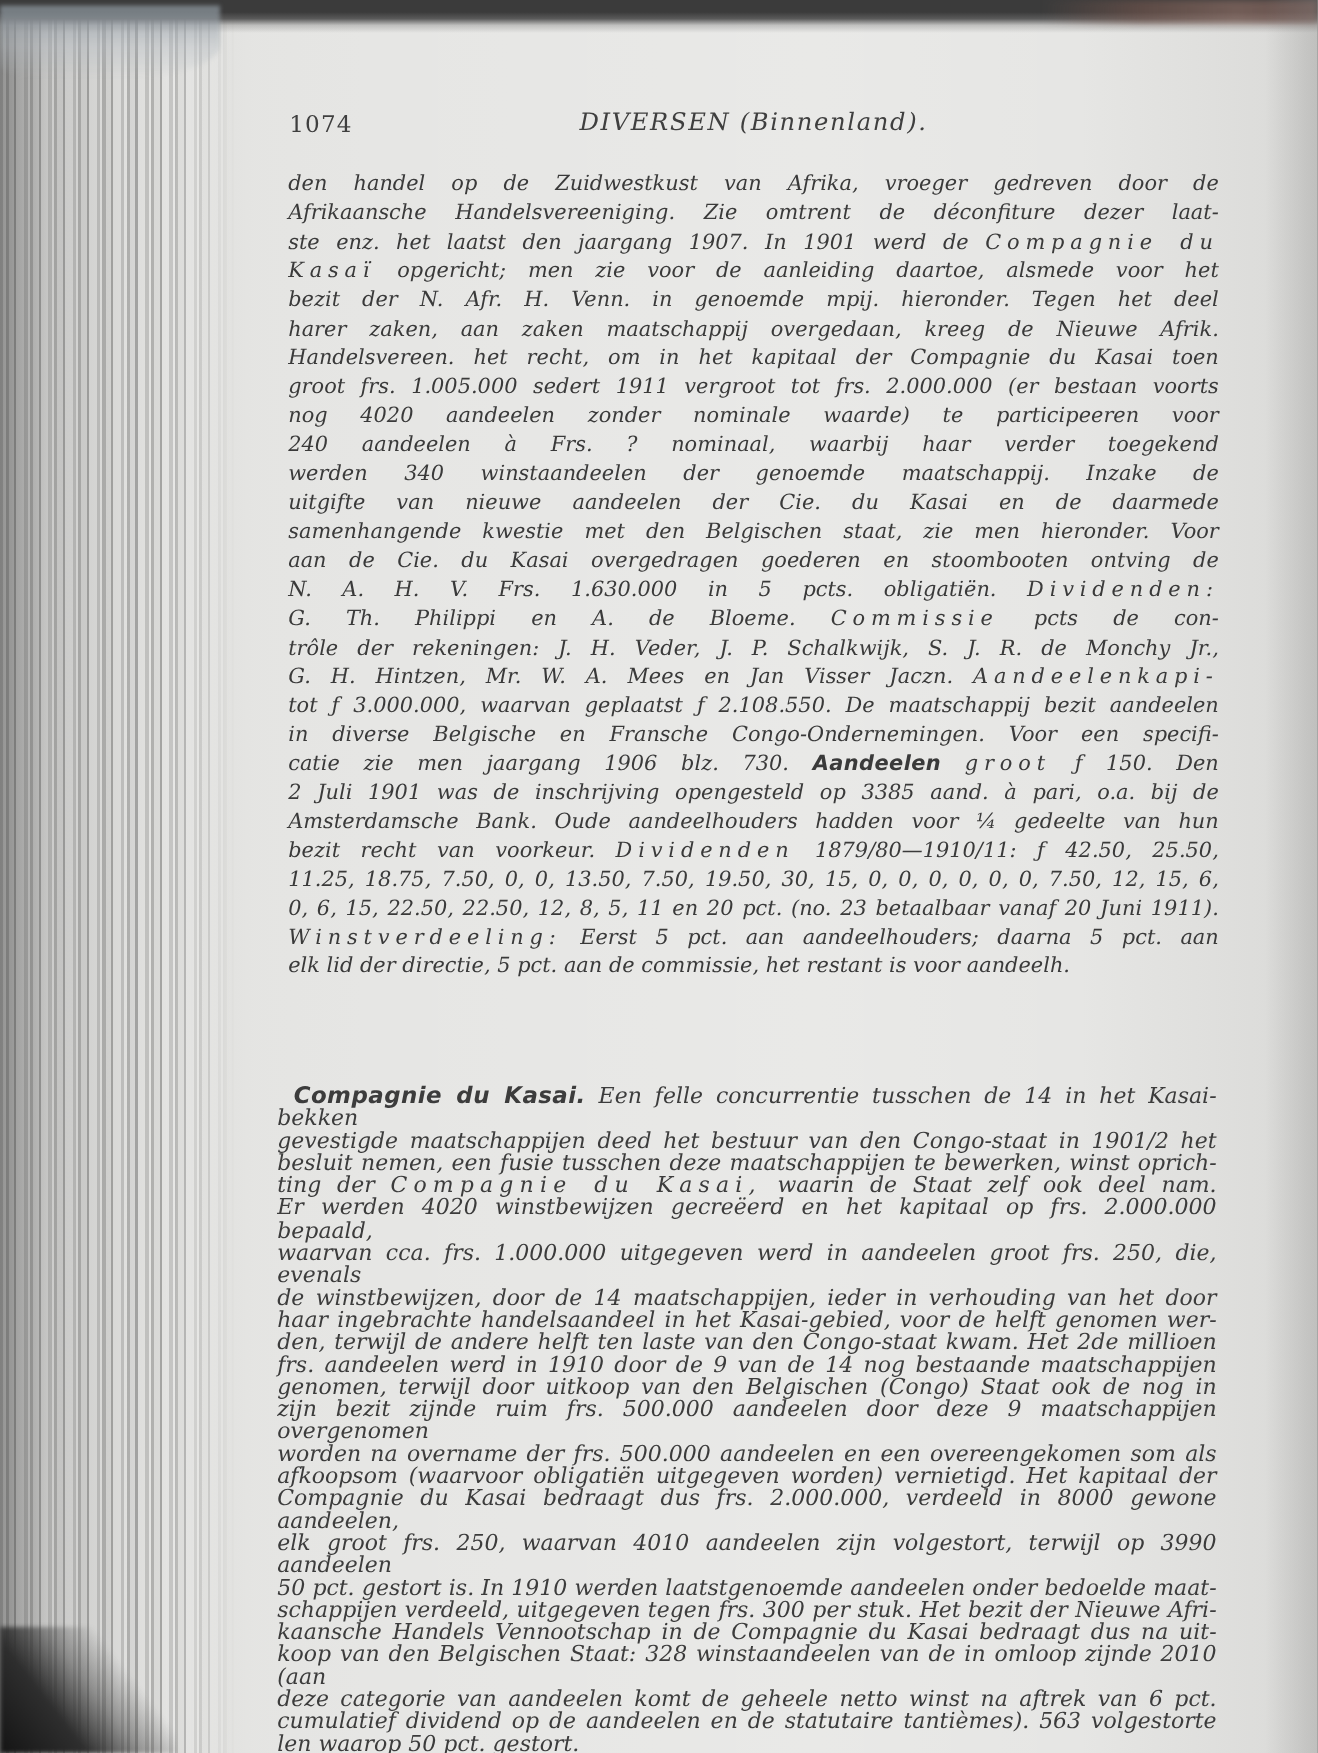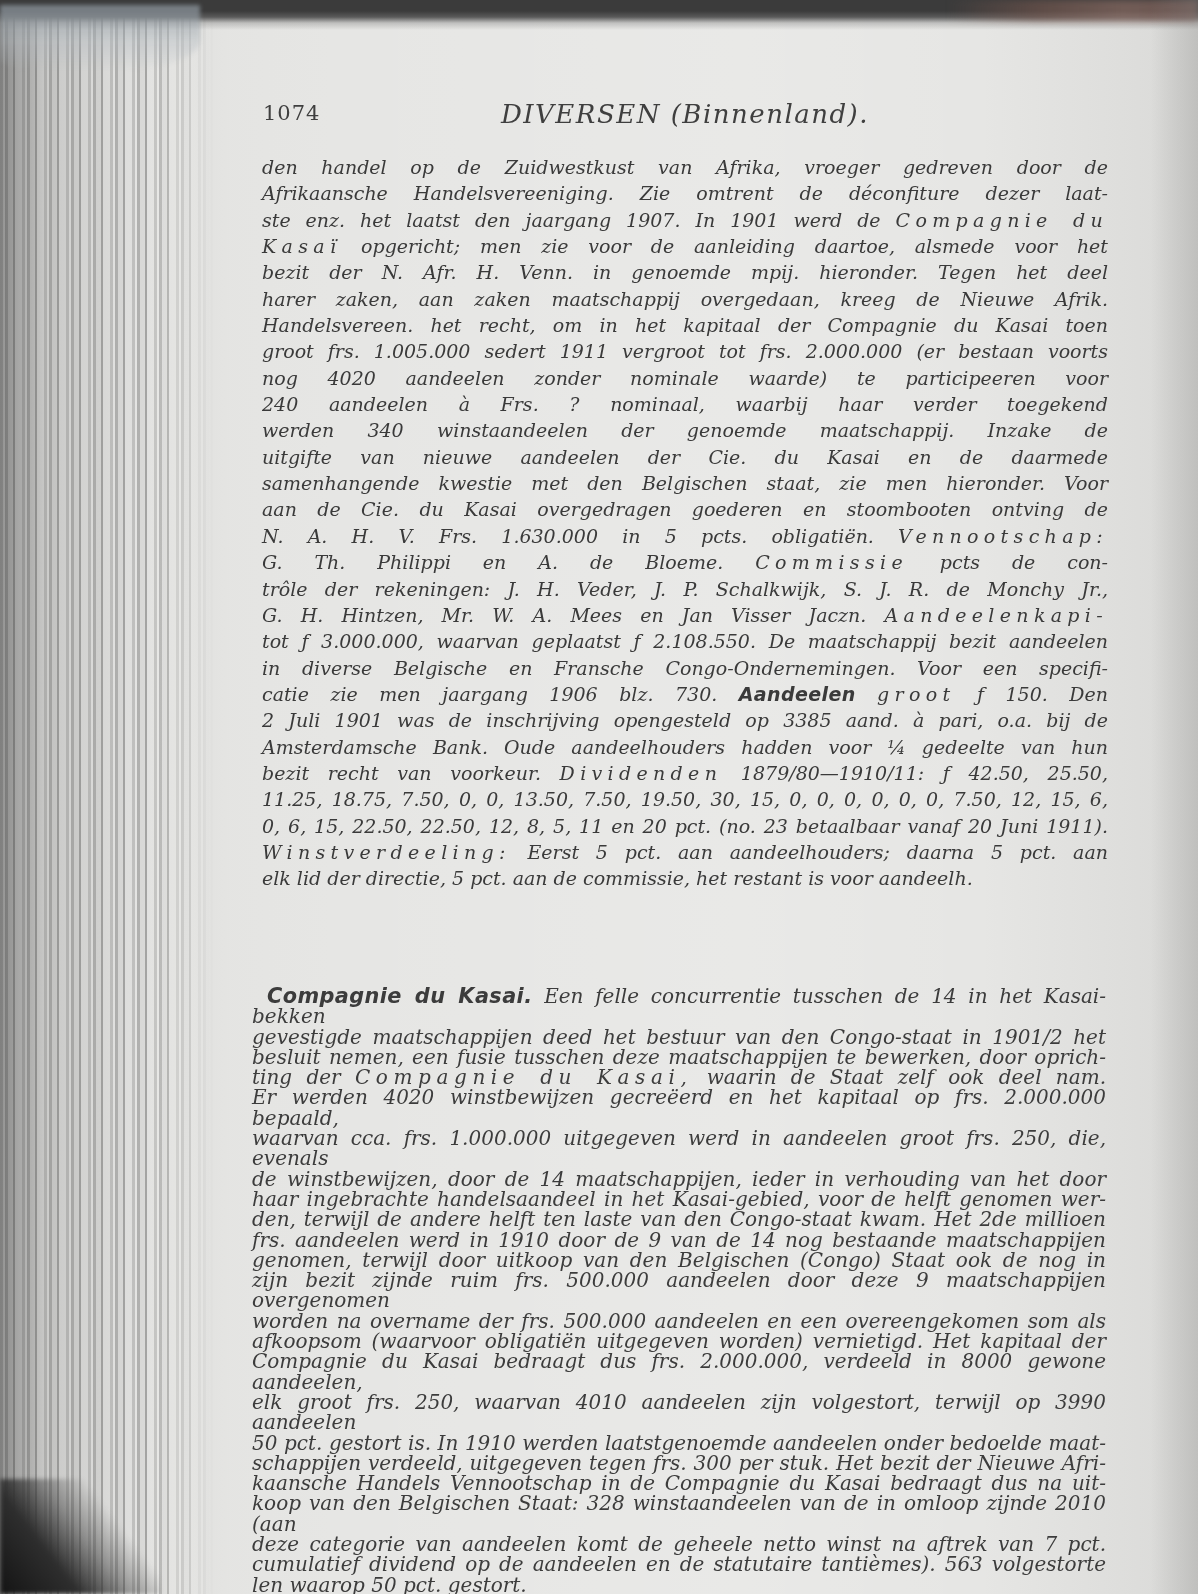--- a/index.html
+++ b/index.html
@@ -54,21 +54,21 @@
     position:absolute;top:0;bottom:0;right:0;width:48px;
     background:linear-gradient(90deg, rgba(150,150,148,0), rgba(148,148,146,.30));
   }
 
   .folio{
     position:absolute;left:263px;top:101px;
     font-size:21px;color:#3f3f3f;letter-spacing:1px;
   }
   .runhead{
     position:absolute;left:262px;top:99px;width:846px;
-    text-align:center;font-style:italic;font-size:26px;
+    text-align:center;font-style:italic;font-size:22px;
     letter-spacing:1.5px;color:#3f3f3f;
   }
 
   .textblock{position:absolute;color:var(--ink);font-style:italic;}
   .textblock.main{
     left:262px;top:154px;width:846px;
     font-size:19px;line-height:26.35px;
   }
   .textblock.note{
     left:252px;top:986px;width:854px;
@@ -104,53 +104,53 @@
       <div class="ln"><span>bezit der N. Afr. H. Venn. in genoemde mpij. hieronder. Tegen het deel</span></div>
       <div class="ln"><span>harer zaken, aan zaken maatschappij overgedaan, kreeg de Nieuwe Afrik.</span></div>
       <div class="ln"><span>Handelsvereen. het recht, om in het kapitaal der Compagnie du Kasai toen</span></div>
       <div class="ln"><span>groot frs. 1.005.000 sedert 1911 vergroot tot frs. 2.000.000 (er bestaan voorts</span></div>
       <div class="ln"><span>nog 4020 aandeelen zonder nominale waarde) te participeeren voor</span></div>
       <div class="ln"><span>240 aandeelen à Frs. ? nominaal, waarbij haar verder toegekend</span></div>
       <div class="ln"><span>werden 340 winstaandeelen der genoemde maatschappij. Inzake de</span></div>
       <div class="ln"><span>uitgifte van nieuwe aandeelen der Cie. du Kasai en de daarmede</span></div>
       <div class="ln"><span>samenhangende kwestie met den Belgischen staat, zie men hieronder. Voor</span></div>
       <div class="ln"><span>aan de Cie. du Kasai overgedragen goederen en stoombooten ontving de</span></div>
-      <div class="ln"><span>N. A. H. V. Frs. 1.630.000 in 5 pcts. obligatiën. </span><span class="sp">Vennootschap:</span></div>
+      <div class="ln"><span>N. A. H. V. Frs. 1.630.000 in 5 pcts. obligatiën. </span><span class="sp">Dividenden:</span></div>
       <div class="ln"><span>G. Th. Philippi en A. de Bloeme. </span><span class="sp">Commissie</span><span> pcts de con-</span></div>
       <div class="ln"><span>trôle der rekeningen: J. H. Veder, J. P. Schalkwijk, S. J. R. de Monchy Jr.,</span></div>
       <div class="ln"><span>G. H. Hintzen, Mr. W. A. Mees en Jan Visser Jaczn. </span><span class="sp">Aandeelenkapi-</span></div>
       <div class="ln"><span>tot ƒ 3.000.000, waarvan geplaatst ƒ 2.108.550. De maatschappij bezit aandeelen</span></div>
       <div class="ln"><span>in diverse Belgische en Fransche Congo-Ondernemingen. Voor een specifi-</span></div>
       <div class="ln"><span>catie zie men jaargang 1906 blz. 730. </span><span class="b">Aandeelen</span><span> </span><span class="sp">groot</span><span> ƒ 150. Den</span></div>
       <div class="ln"><span>2 Juli 1901 was de inschrijving opengesteld op 3385 aand. à pari, o.a. bij de</span></div>
       <div class="ln"><span>Amsterdamsche Bank. Oude aandeelhouders hadden voor ¼ gedeelte van hun</span></div>
       <div class="ln"><span>bezit recht van voorkeur. </span><span class="sp">Dividenden</span><span> 1879/80—1910/11: ƒ 42.50, 25.50,</span></div>
       <div class="ln"><span>11.25, 18.75, 7.50, 0, 0, 13.50, 7.50, 19.50, 30, 15, 0, 0, 0, 0, 0, 0, 7.50, 12, 15, 6,</span></div>
       <div class="ln"><span>0, 6, 15, 22.50, 22.50, 12, 8, 5, 11 en 20 pct. (no. 23 betaalbaar vanaf 20 Juni 1911).</span></div>
       <div class="ln"><span class="sp">Winstverdeeling:</span><span> Eerst 5 pct. aan aandeelhouders; daarna 5 pct. aan</span></div>
       <div class="ln end"><span>elk lid der directie, 5 pct. aan de commissie, het restant is voor aandeelh.</span></div>
     </div>
   <div class="textblock note soft">
       <div class="ln ind"><span class="b">Compagnie du Kasai.</span><span> Een felle concurrentie tusschen de 14 in het Kasai-bekken</span></div>
       <div class="ln"><span>gevestigde maatschappijen deed het bestuur van den Congo-staat in 1901/2 het</span></div>
-      <div class="ln"><span>besluit nemen, een fusie tusschen deze maatschappijen te bewerken, door oprich-</span></div>
+      <div class="ln"><span>besluit nemen, een fusie tusschen deze maatschappijen te bewerken, winst oprich-</span></div>
       <div class="ln"><span>ting der </span><span class="sp">Compagnie du Kasai,</span><span> waarin de Staat zelf ook deel nam.</span></div>
       <div class="ln"><span>Er werden 4020 winstbewijzen gecreëerd en het kapitaal op frs. 2.000.000 bepaald,</span></div>
       <div class="ln"><span>waarvan cca. frs. 1.000.000 uitgegeven werd in aandeelen groot frs. 250, die, evenals</span></div>
       <div class="ln"><span>de winstbewijzen, door de 14 maatschappijen, ieder in verhouding van het door</span></div>
       <div class="ln"><span>haar ingebrachte handelsaandeel in het Kasai-gebied, voor de helft genomen wer-</span></div>
       <div class="ln"><span>den, terwijl de andere helft ten laste van den Congo-staat kwam. Het 2de millioen</span></div>
       <div class="ln"><span>frs. aandeelen werd in 1910 door de 9 van de 14 nog bestaande maatschappijen</span></div>
       <div class="ln"><span>genomen, terwijl door uitkoop van den Belgischen (Congo) Staat ook de nog in</span></div>
       <div class="ln"><span>zijn bezit zijnde ruim frs. 500.000 aandeelen door deze 9 maatschappijen overgenomen</span></div>
       <div class="ln"><span>worden na overname der frs. 500.000 aandeelen en een overeengekomen som als</span></div>
       <div class="ln"><span>afkoopsom (waarvoor obligatiën uitgegeven worden) vernietigd. Het kapitaal der</span></div>
       <div class="ln"><span>Compagnie du Kasai bedraagt dus frs. 2.000.000, verdeeld in 8000 gewone aandeelen,</span></div>
       <div class="ln"><span>elk groot frs. 250, waarvan 4010 aandeelen zijn volgestort, terwijl op 3990 aandeelen</span></div>
       <div class="ln"><span>50 pct. gestort is. In 1910 werden laatstgenoemde aandeelen onder bedoelde maat-</span></div>
       <div class="ln"><span>schappijen verdeeld, uitgegeven tegen frs. 300 per stuk. Het bezit der Nieuwe Afri-</span></div>
       <div class="ln"><span>kaansche Handels Vennootschap in de Compagnie du Kasai bedraagt dus na uit-</span></div>
       <div class="ln"><span>koop van den Belgischen Staat: 328 winstaandeelen van de in omloop zijnde 2010 (aan</span></div>
-      <div class="ln"><span>deze categorie van aandeelen komt de geheele netto winst na aftrek van 7 pct.</span></div>
+      <div class="ln"><span>deze categorie van aandeelen komt de geheele netto winst na aftrek van 6 pct.</span></div>
       <div class="ln"><span>cumulatief dividend op de aandeelen en de statutaire tantièmes). 563 volgestorte</span></div>
       <div class="ln end"><span>len waarop 50 pct. gestort.</span></div>
     </div>
 </div>
 
 </body></html>

